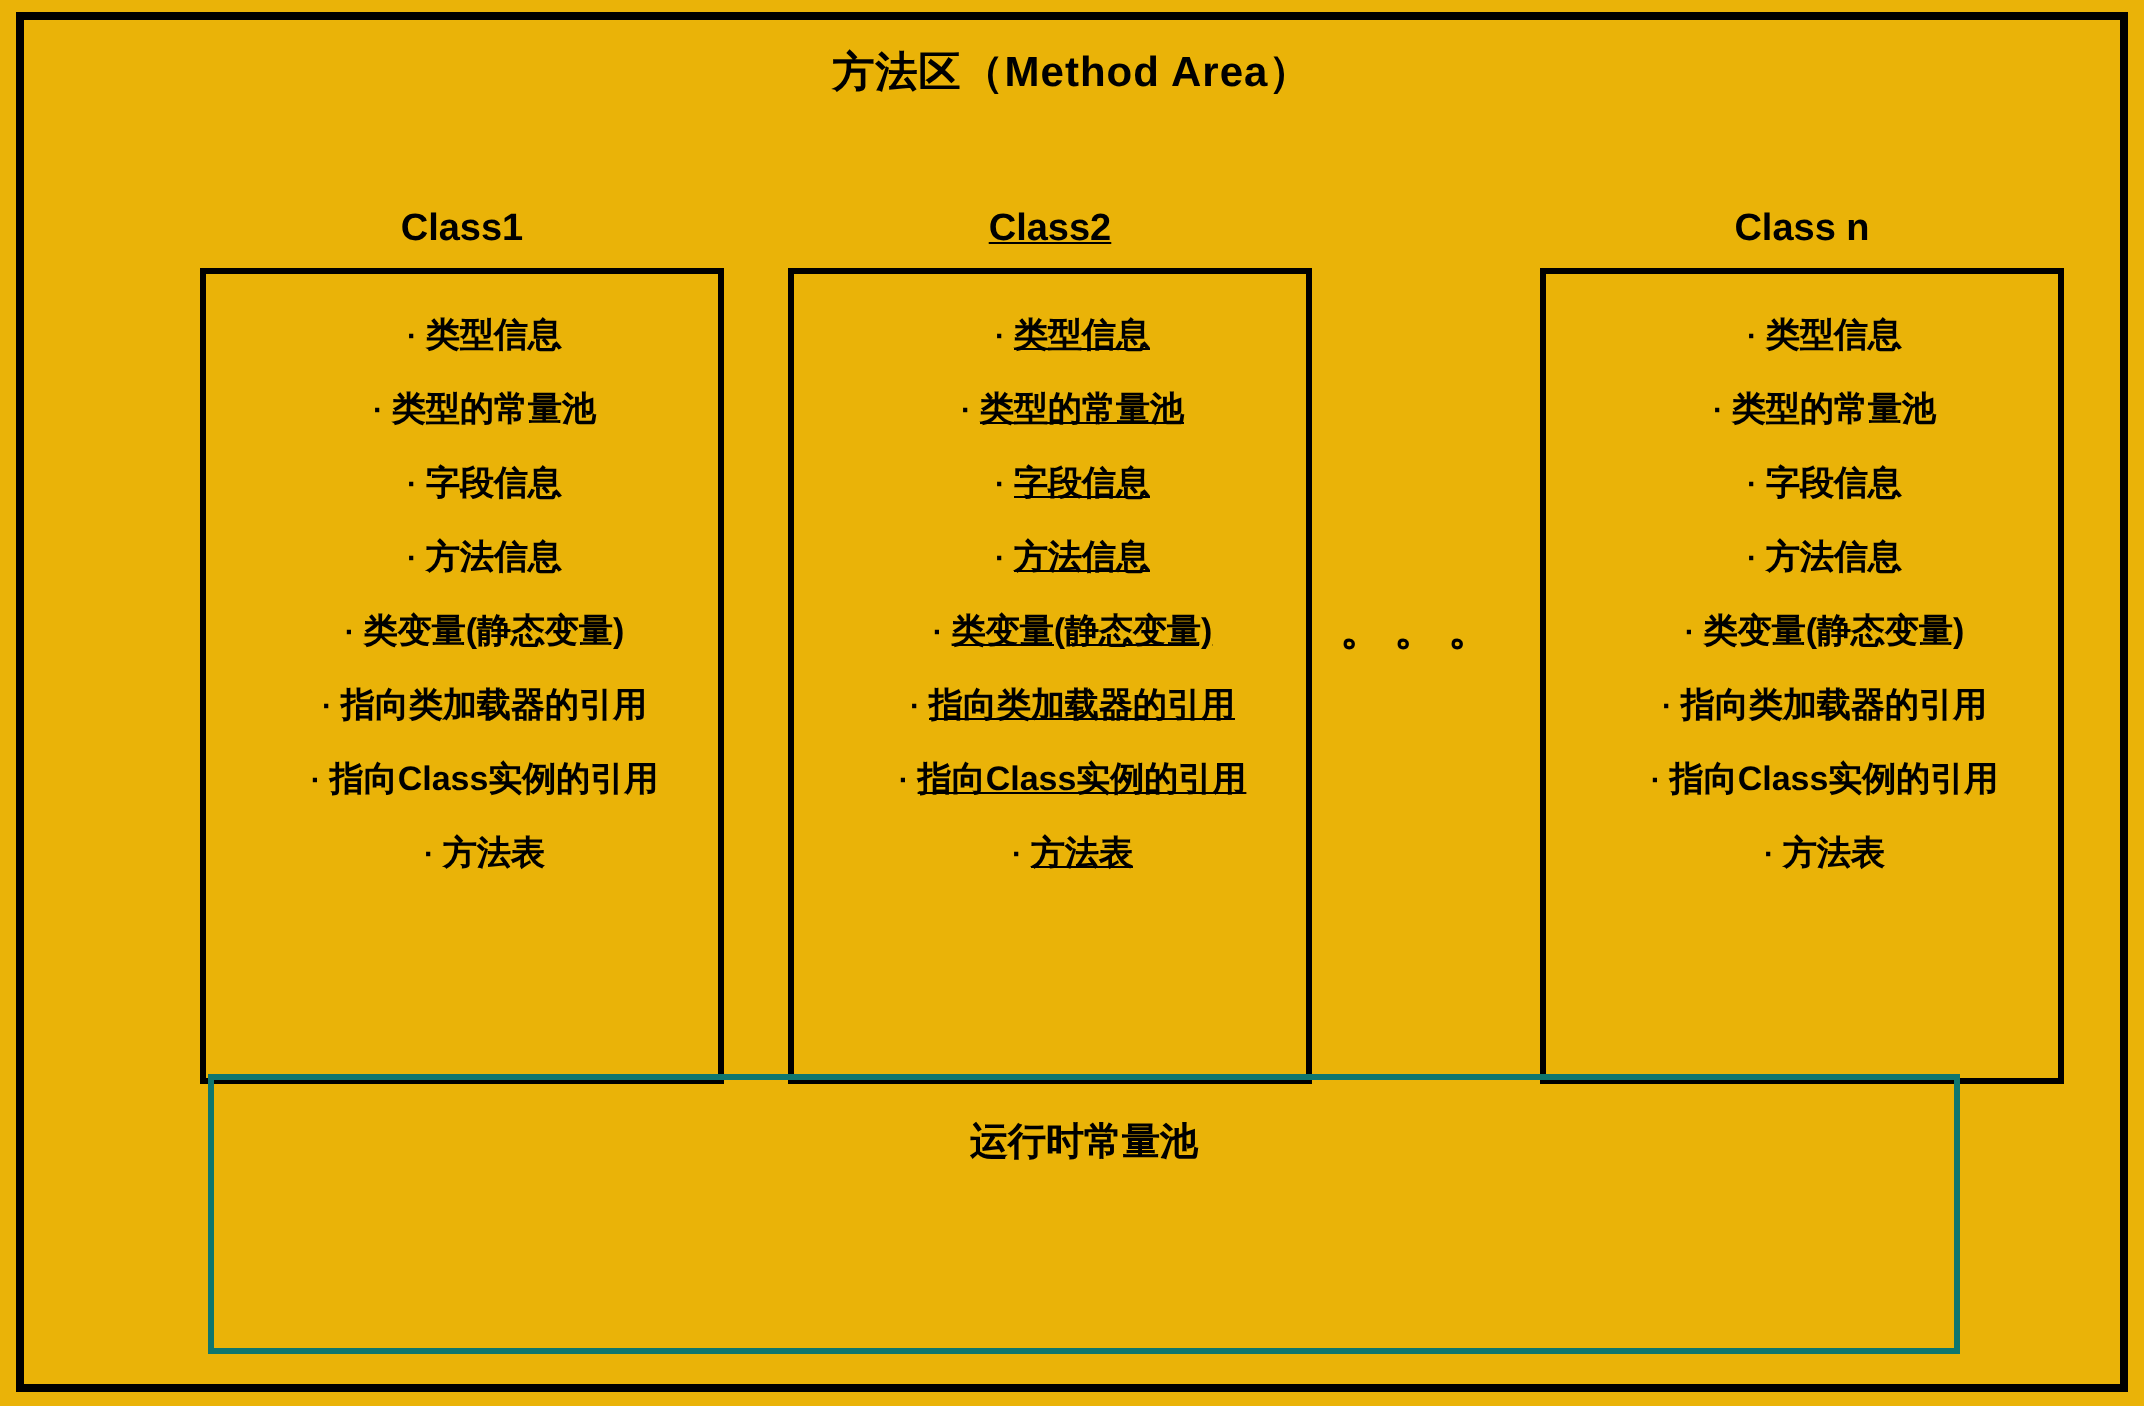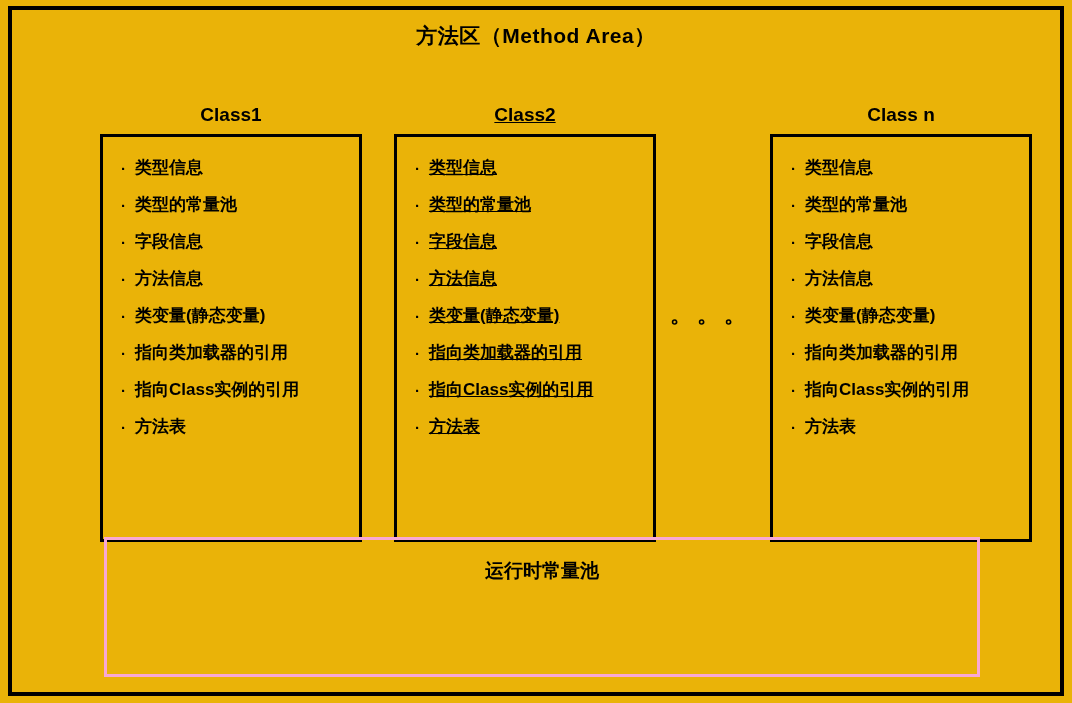--- a/index.html
+++ b/index.html
@@ -50,20 +50,21 @@
     text-align: center;
     font-size: 19px;
     font-weight: bold;
     margin-bottom: 8px;
   }
   .class-box {
     border: 3px solid #000000;
     box-sizing: border-box;
     height: 408px;
     padding: 22px 0 0 18px;
+    text-align: center;
   }
   .class-col.c1 .class-box { width: 262px; }
   .class-col.c2 .class-box { width: 262px; }
   .class-col.c3 .class-box { width: 262px; }
   .item {
     font-size: 17px;
     font-weight: bold;
     line-height: 1.0;
     margin-bottom: 20px;
     white-space: nowrap;
@@ -81,21 +82,21 @@
     font-size: 22px;
     font-weight: bold;
     letter-spacing: 5px;
   }
   .pool-box {
     position: absolute;
     left: 92px;
     top: 527px;
     width: 876px;
     height: 140px;
-    border: 3px solid #f9a8d4;
+    border: 3px solid #0f766e;
     box-sizing: border-box;
   }
   .pool-title {
     text-align: center;
     font-size: 19px;
     font-weight: bold;
     margin-top: 18px;
   }
 </style>
 </head>

